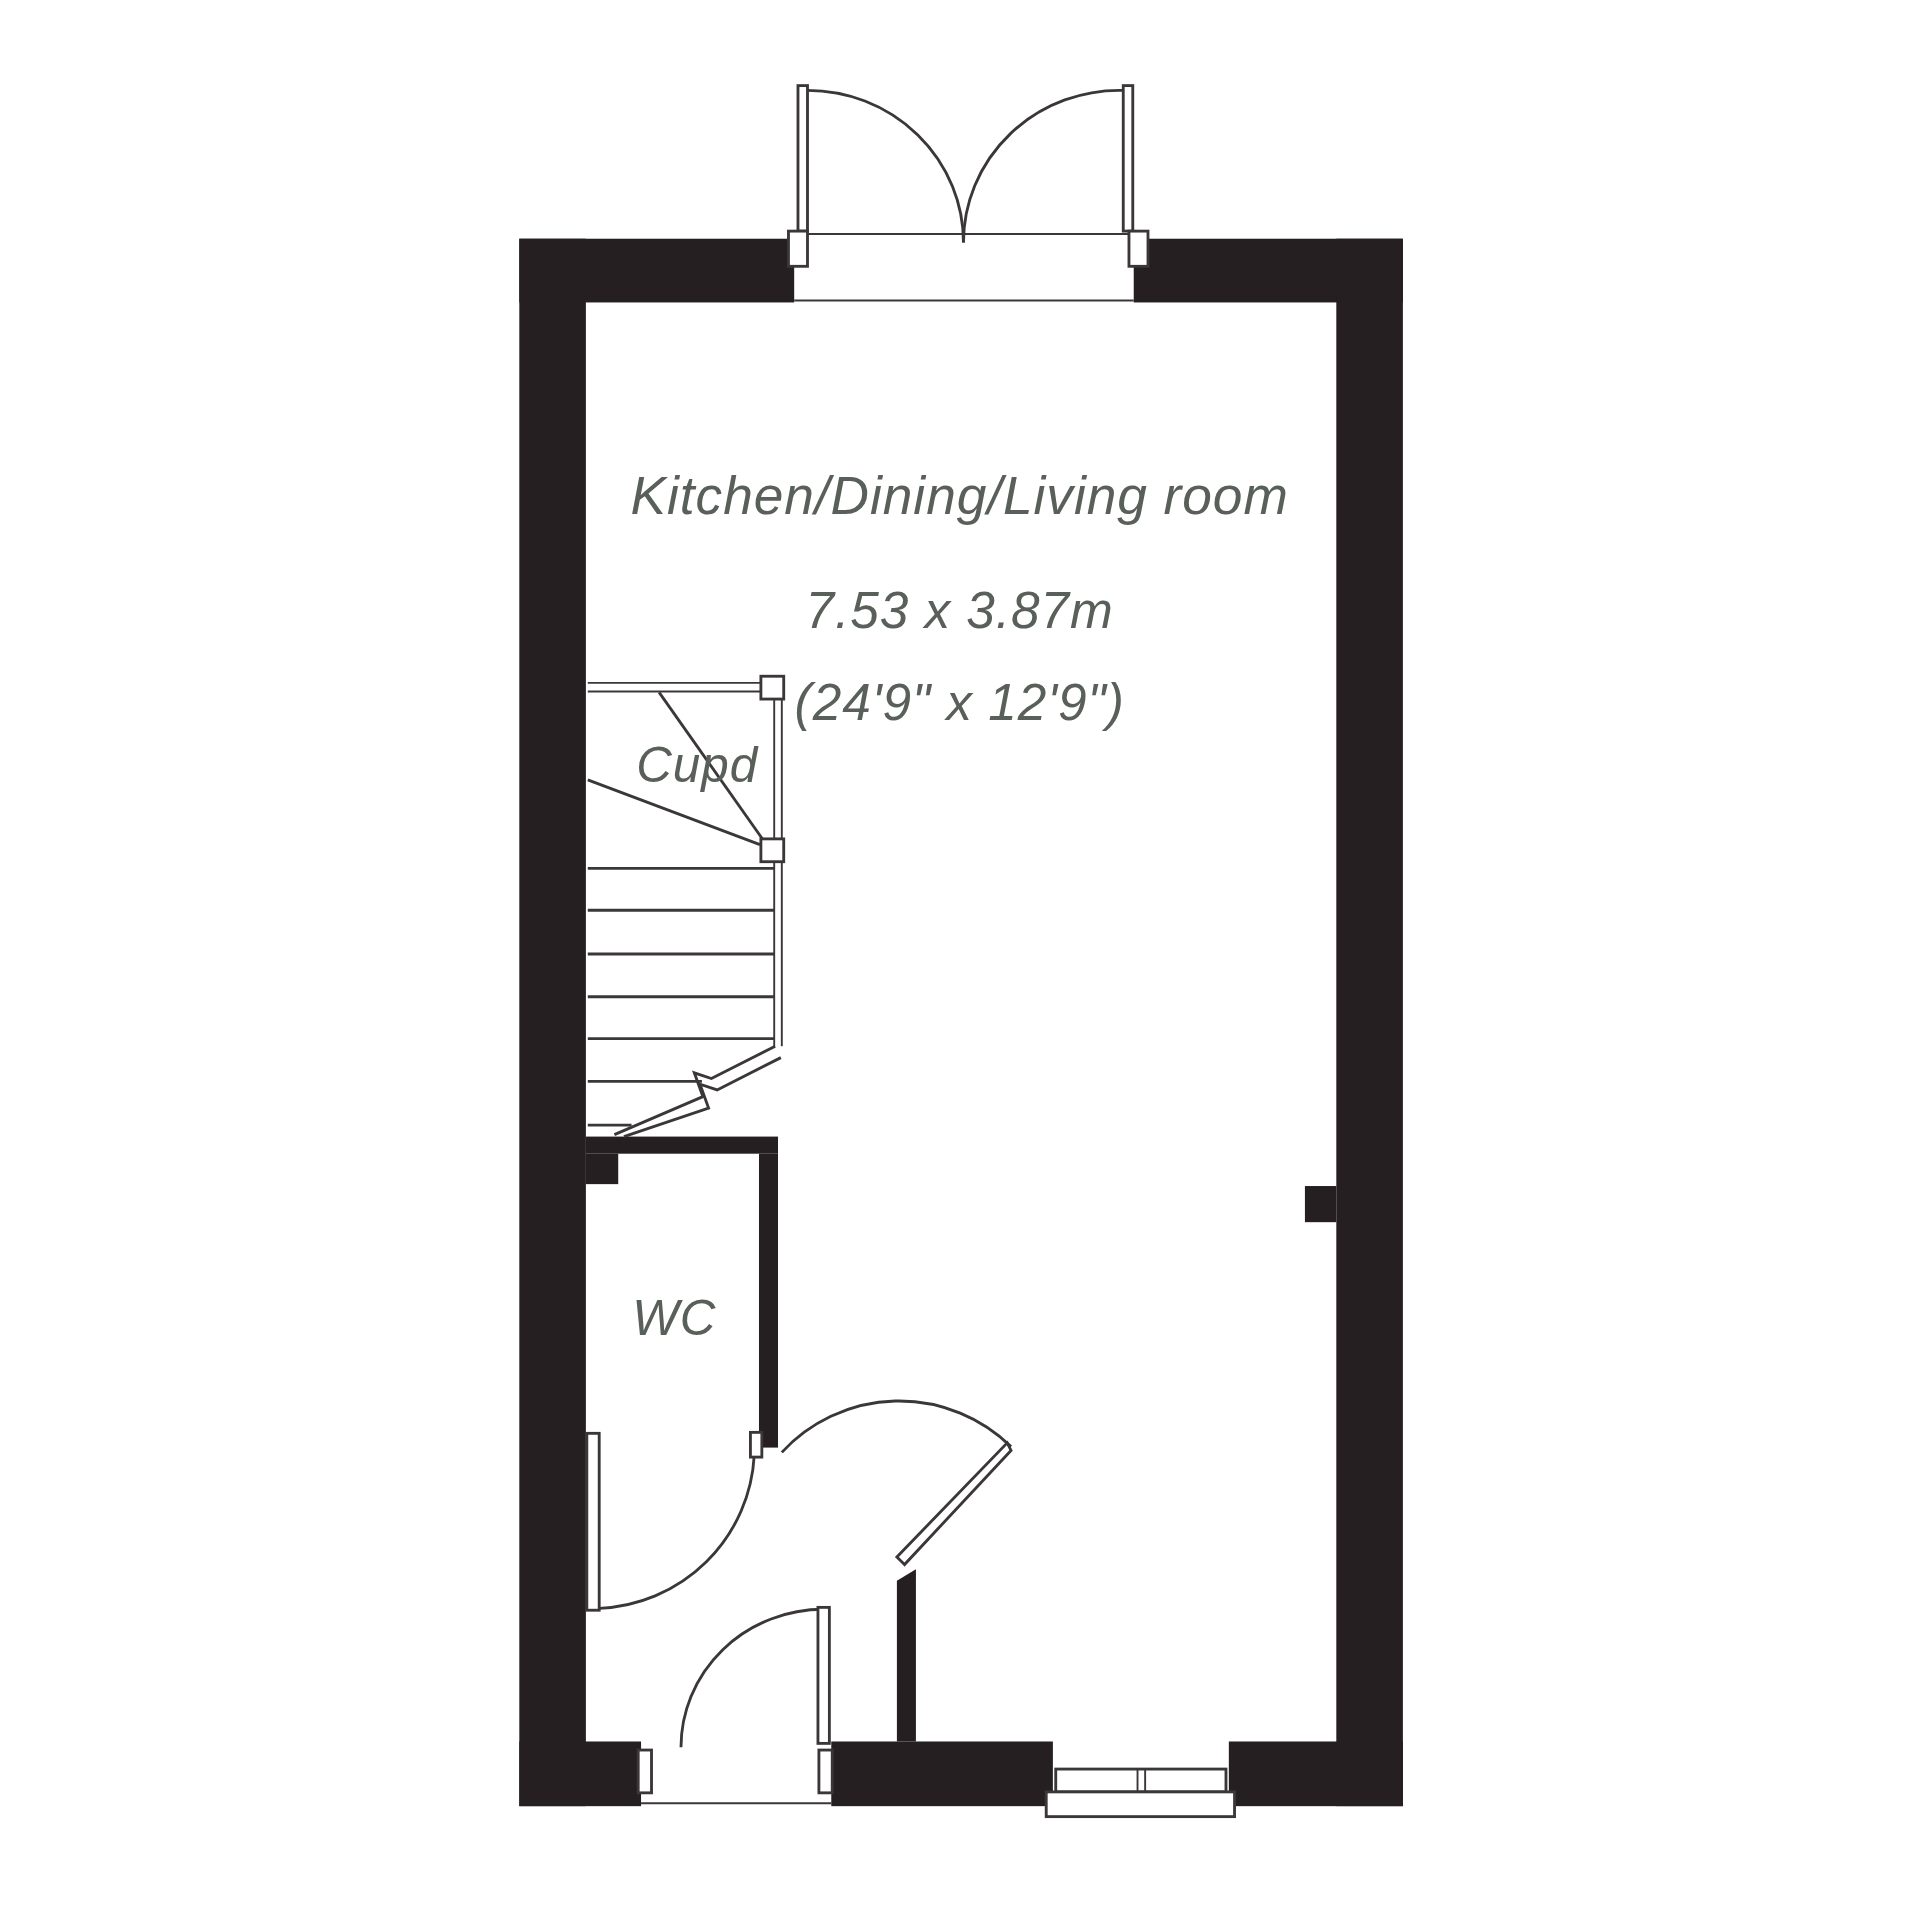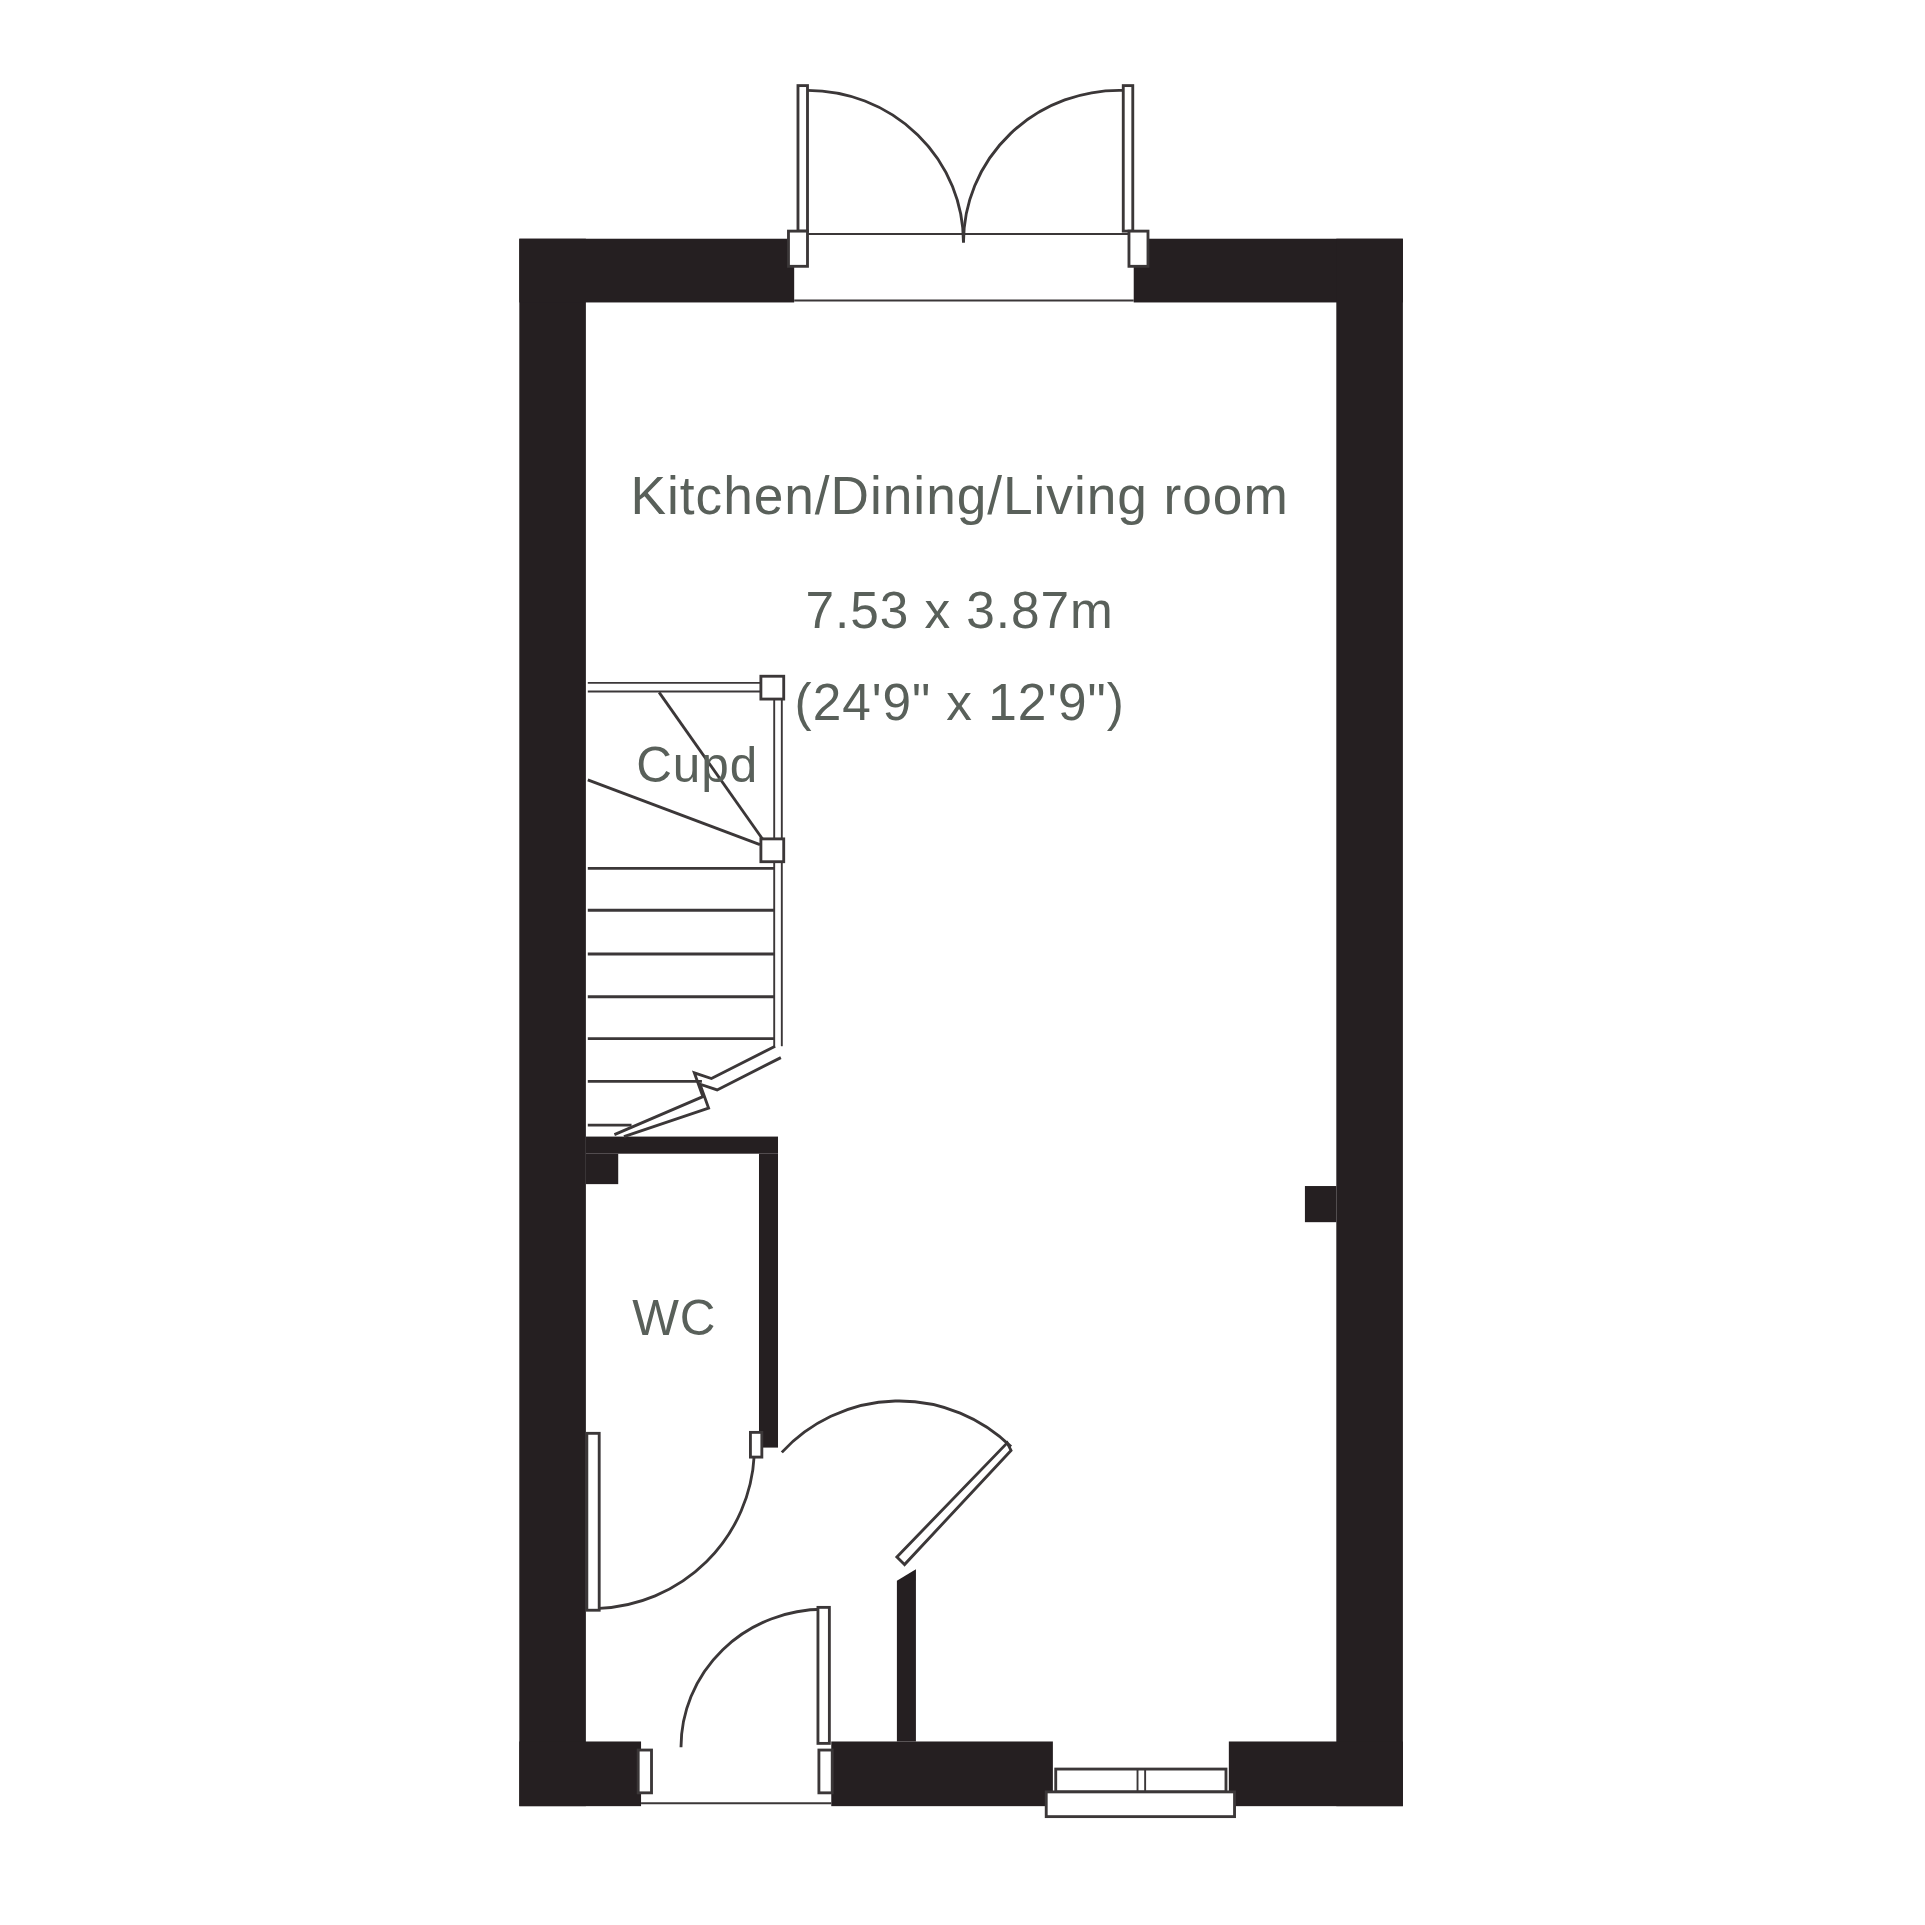--- a/index.html
+++ b/index.html
@@ -2,21 +2,21 @@
 <html style="--wall: #251f21; --line: #3b3738; --text: #59605a; --bg: #ffffff;font-size:15px"><head>
 <meta charset="utf-8">
 <style>
   :root{
     --wall:#251f21;
     --line:#3b3738;
     --text:#59605a;
     --bg:#ffffff;
   }
   html,body{margin:0;padding:0;background:var(--bg);}
-  .canvas{position:relative;width:1926px;height:1926px;background:var(--bg);overflow:hidden;}
+  .canvas{position:relative;width:1926px;height:1926px;background:var(--bg);overflow:hidden;font-style:italic;}
   svg{position:absolute;left:0;top:0;}
   .wall{fill:var(--wall);stroke:none;}
   .ln{stroke:var(--line);stroke-width:3;fill:none;}
   .ln-thin{stroke:var(--line);stroke-width:2;fill:none;}
   .leaf{fill:#ffffff;stroke:var(--line);stroke-width:3;}
   .lbl{font-family:"Liberation Sans", sans-serif;fill:var(--text);letter-spacing:1px;}
   .lbl-title{font-size:56px;}
   .lbl-dim{font-size:54px;}
   .lbl-room{font-size:52px;}
 </style>

